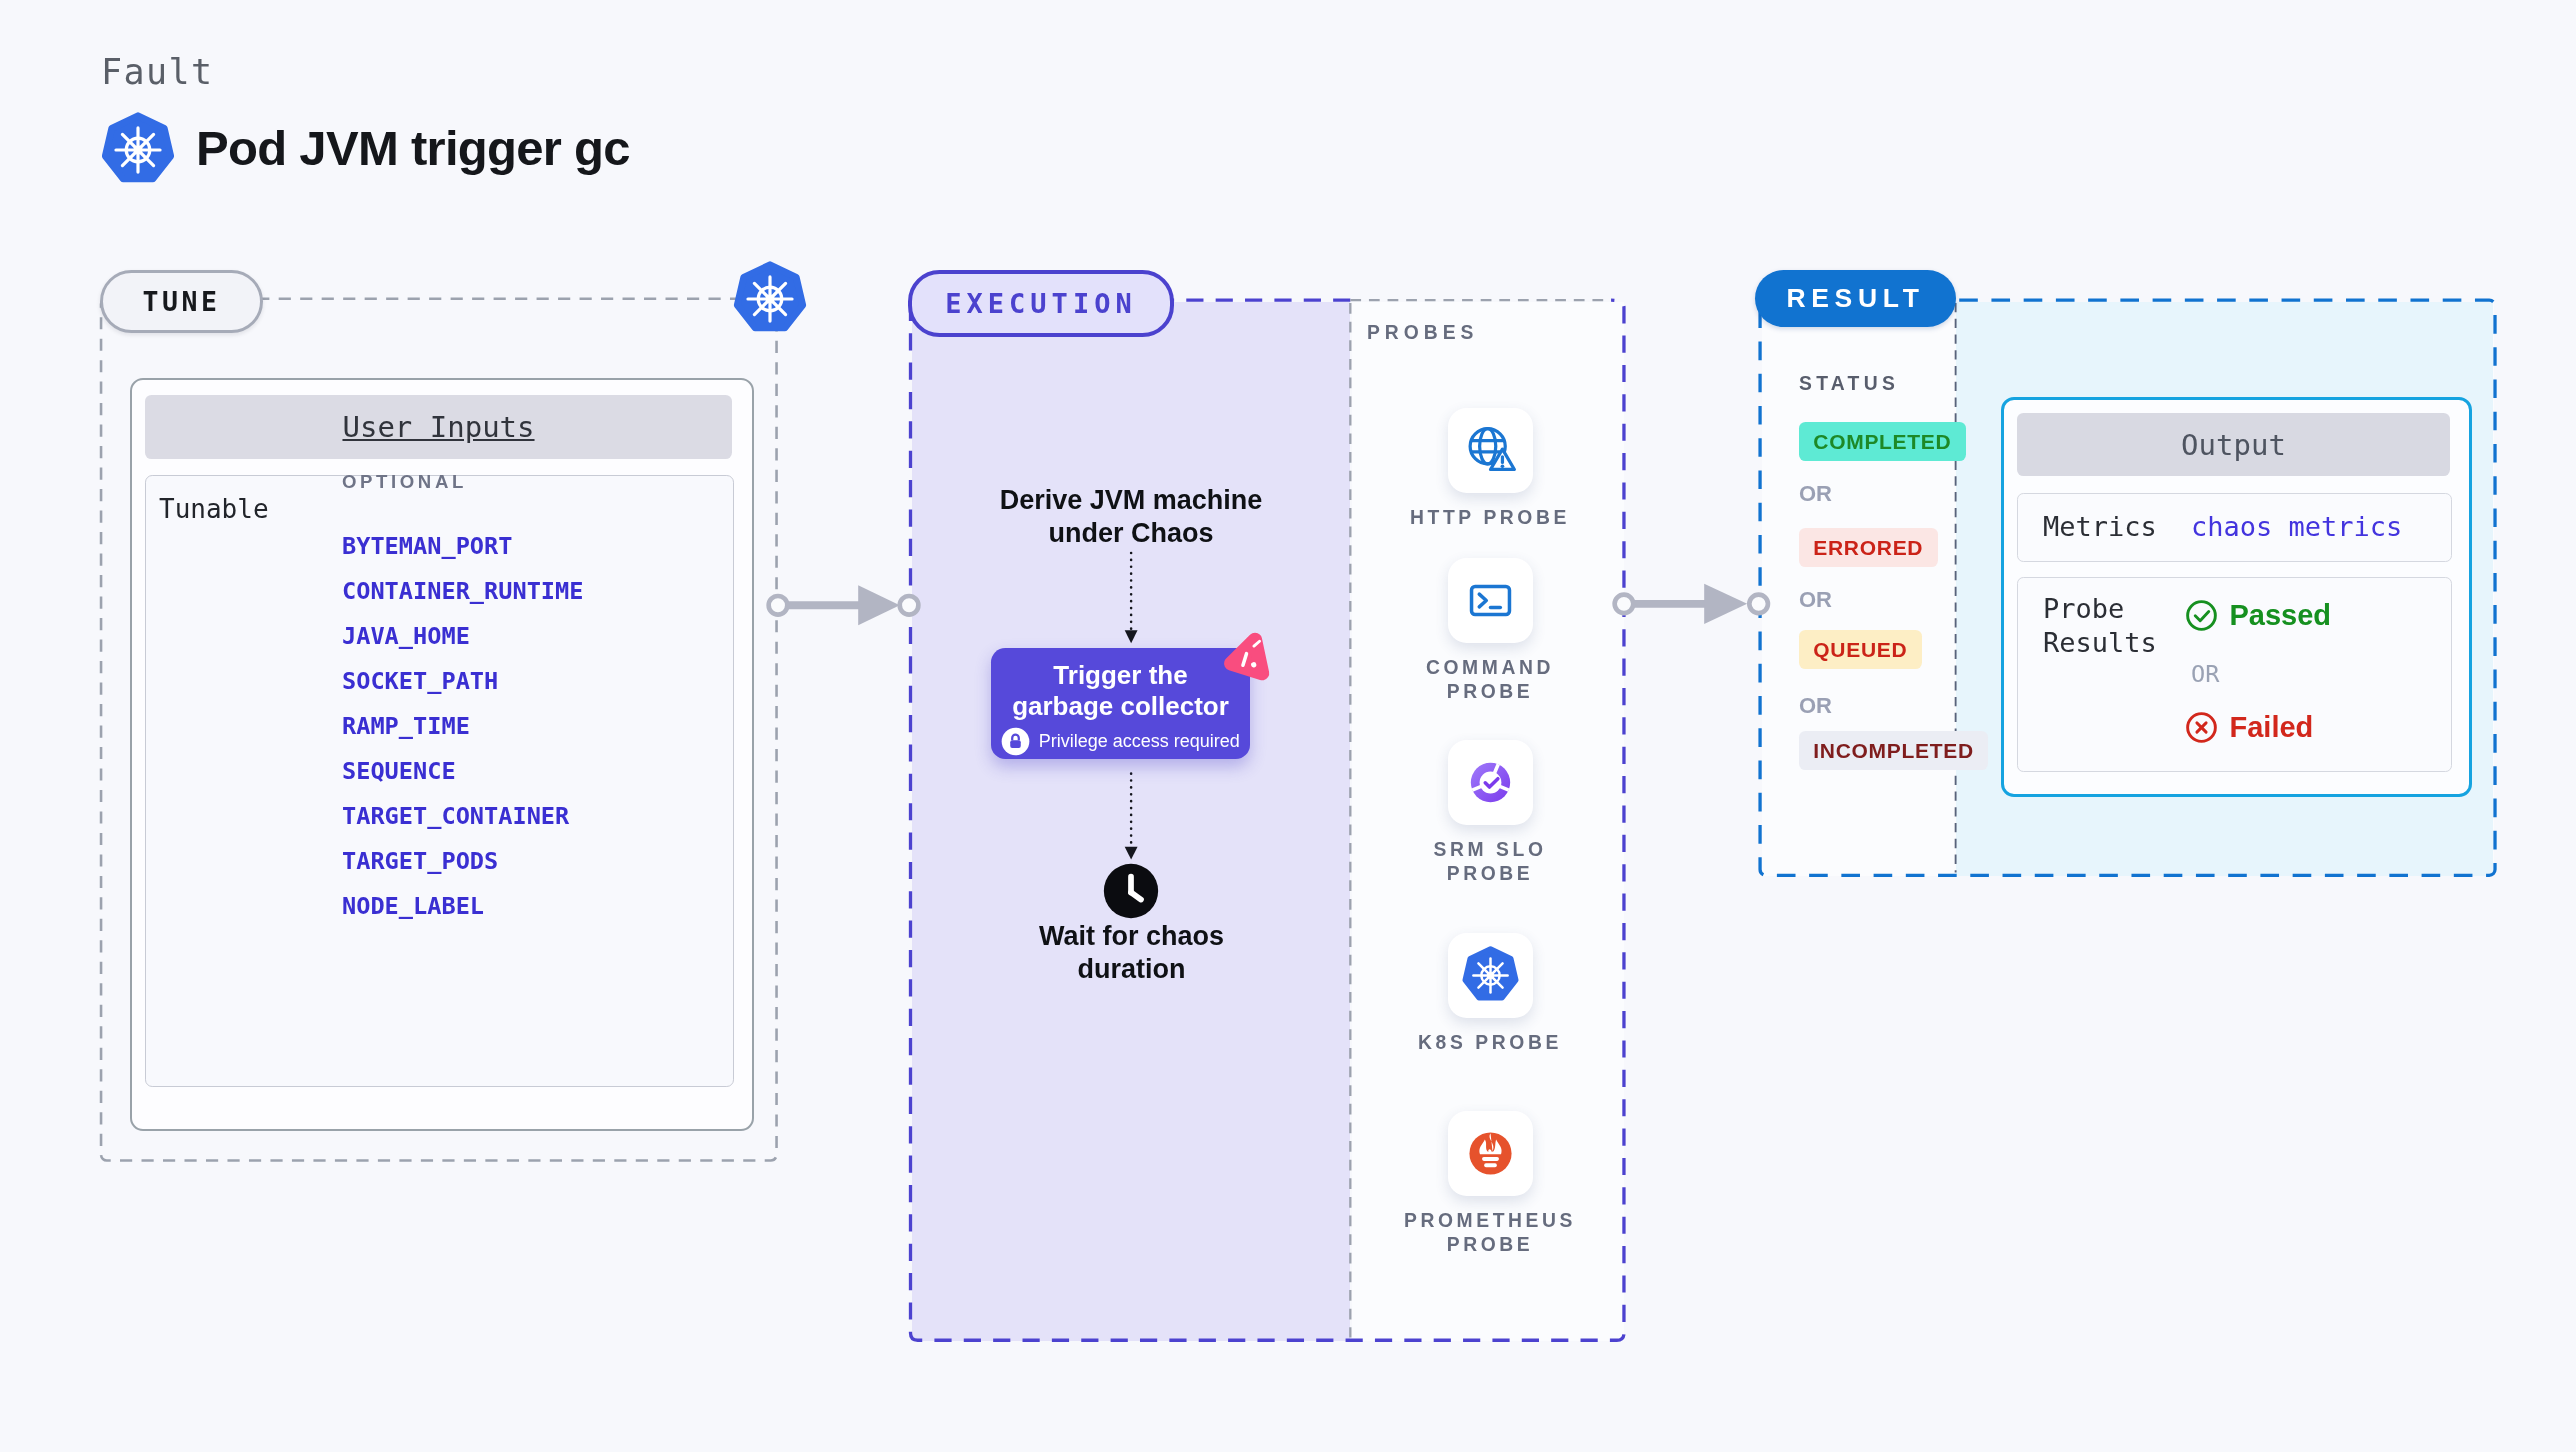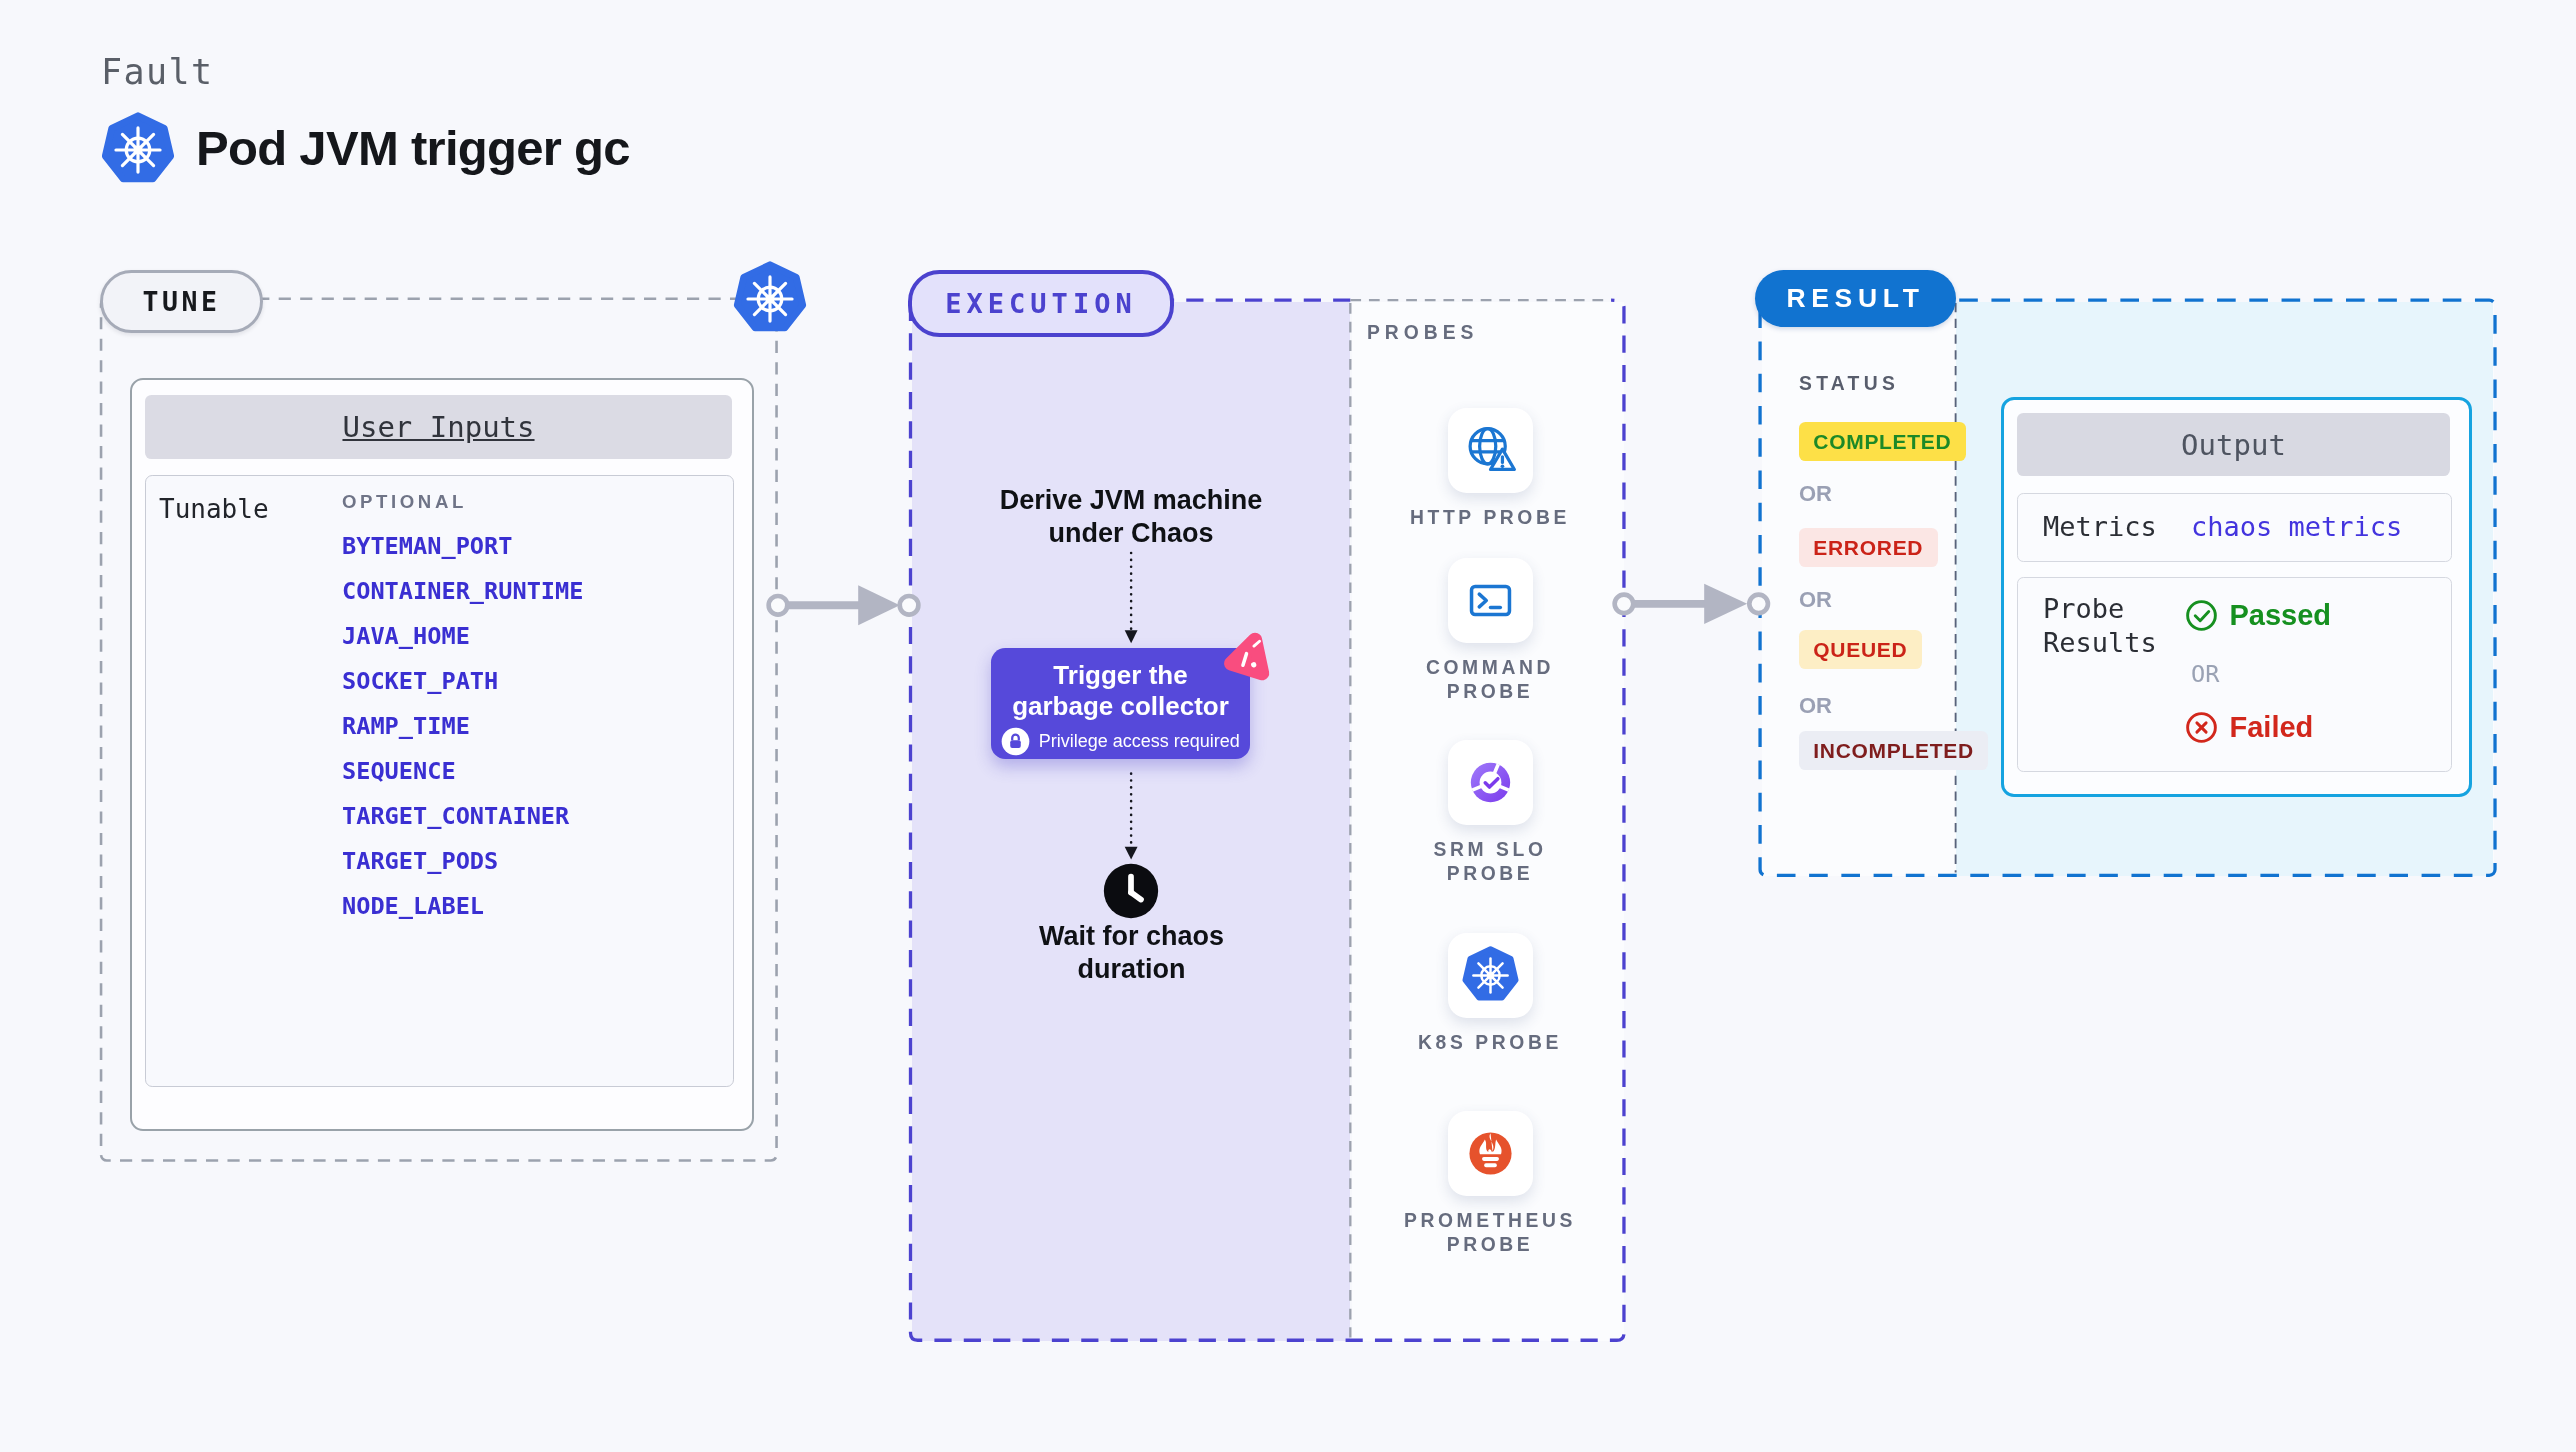--- a/index.html
+++ b/index.html
@@ -30,21 +30,21 @@
              color:#4B42CE;font:700 27px "DejaVu Sans Mono",monospace;letter-spacing:5px;}
   .result-pill{left:1755px;top:270px;width:201px;height:57px;background:#1173D0;color:#FFFFFF;
              font:700 26.5px "Liberation Sans",sans-serif;letter-spacing:5.7px;box-shadow:0 2.1px 5.7px rgba(0,50,120,.18);}
 
   
   .ui-card{left:130px;top:378px;width:620px;height:749px;background:#FDFDFF;border:2.1px solid #99A2A9;border-radius:13px;}
   .ui-header{left:145px;top:395px;width:587px;height:64px;background:#DBDBE4;border-radius:6.4px;
              display:flex;align-items:center;justify-content:center;font:500 29px "DejaVu Sans Mono",monospace;color:#31343C;text-decoration:underline;}
   .ui-list{left:145px;top:475px;width:587px;height:610px;background:#F8F9FD;border:1.4px solid #C8CBD5;border-radius:7.2px;}
   .tunable-label{left:159px;top:494px;font:500 26px "DejaVu Sans Mono",monospace;color:#22252B;}
-  .optional-label{left:342px;top:491px;font:700 18.6px "Liberation Sans",sans-serif;color:#6F7487;letter-spacing:3.6px;}
+  .optional-label{left:342px;top:471px;font:700 18.6px "Liberation Sans",sans-serif;color:#6F7487;letter-spacing:3.6px;}
   .param-list{left:342px;top:524px;width:387px;}
   .param-list .param{font:700 23.6px "DejaVu Sans Mono",monospace;color:#3A2FD2;line-height:45px;white-space:nowrap;cursor:pointer;}
 
   
   .derive-step{left:995px;top:484px;width:272px;text-align:center;
                font:700 27px "Liberation Sans",sans-serif;color:#0F1115;line-height:33px;}
   .trigger-card{left:991px;top:648px;width:259px;height:111px;background:#5649DA;border-radius:14.3px;
                 box-shadow:0 7.2px 15.8px rgba(70,60,200,.30);text-align:center;}
   .trigger-title{margin:11.5px 10px 0;font:700 26px "Liberation Sans",sans-serif;color:#FFFFFF;line-height:31px;}
   .privilege-row{display:flex;align-items:center;justify-content:center;gap:8.6px;margin-top:5px;}
@@ -61,21 +61,21 @@
   .probe-card{width:85px;height:85px;margin:0 auto;background:#FFFFFF;border-radius:18.6px;
               box-shadow:0 5.7px 14.3px rgba(50,70,120,.14);display:flex;align-items:center;justify-content:center;cursor:pointer;}
   .probe-card svg{width:59px;height:59px;}
   .probe-label{margin-top:13px;font:700 19.3px "Liberation Sans",sans-serif;color:#666C7E;letter-spacing:3.6px;line-height:23.6px;}
   .probe-http{top:408px;} .probe-cmd{top:558px;} .probe-srm{top:740px;} .probe-k8s{top:933px;} .probe-prom{top:1111px;}
 
   
   .status-heading{left:1799px;top:373px;font:700 19.3px "Liberation Sans",sans-serif;color:#585D6C;letter-spacing:4.3px;}
   .badge{left:1799px;height:39px;padding:0 14.3px;border-radius:6.4px;display:flex;align-items:center;
          font:700 21px "Liberation Sans",sans-serif;letter-spacing:0.7px;}
-  .badge-completed{top:422px;color:#1D8927;background:#fde047;}
+  .badge-completed{top:422px;color:#1D8927;background:#5eead4;}
   .badge-errored{top:528px;color:#CB2318;background:#FBE6E4;}
   .badge-queued{top:630px;color:#CB2318;background:#FDEEC5;}
   .badge-incompleted{top:731px;color:#7f1d1d;background:#EBEDF4;}
   .or-label{left:1799px;font:700 22px "Liberation Sans",sans-serif;color:#9AA0B4;}
   .or-1{top:481px;} .or-2{top:587px;} .or-3{top:693px;}
 
   
   .output-card{left:2001px;top:397px;width:465px;height:394px;background:#FCFDFF;border:3.6px solid #15A3E0;border-radius:13px;}
   .out-header{left:2017px;top:413px;width:433px;height:63px;background:#D8D9E2;border-radius:6.4px;
               display:flex;align-items:center;justify-content:center;font:500 29px "DejaVu Sans Mono",monospace;color:#4E5460;}

